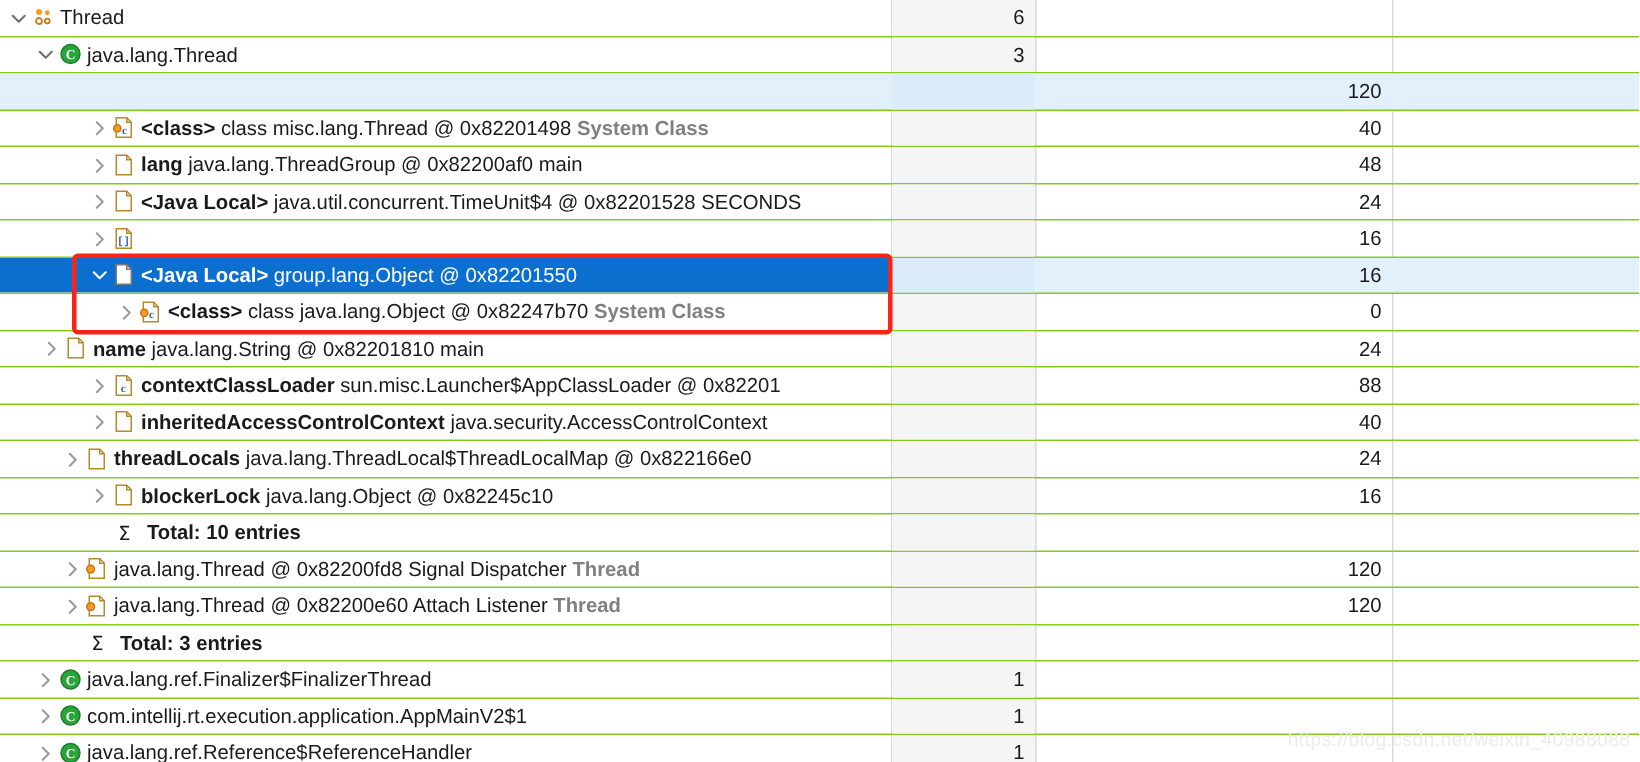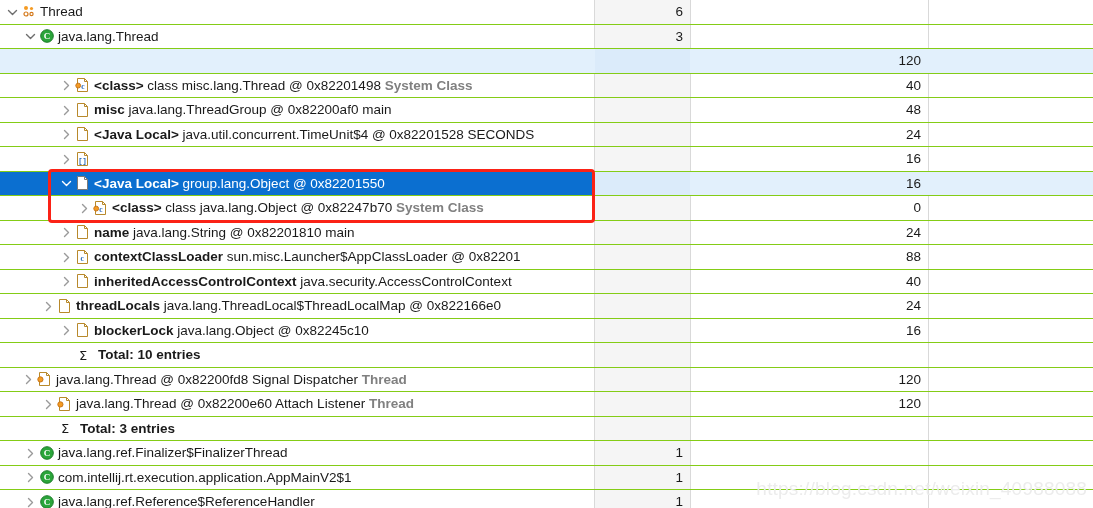--- a/index.html
+++ b/index.html
@@ -159,21 +159,21 @@
     pointer-events: none;
     box-sizing: border-box;
   }
 
   
   .watermark {
     position: absolute;
     right: 6px;
     bottom: 8px;
     color: #ececec;
-    font-size: 19px;
+    font-size: 13px;
     letter-spacing: 0.2px;
     z-index: 4;
     user-select: none;
     white-space: nowrap;
   }
 </style>
 </head>
 <body>
 
 <div id="app">
@@ -263,21 +263,21 @@
               <svg width="11" height="11" viewBox="0 0 11 11">
       <path d="M3.5 1.5 L7.5 5.5 L3.5 9.5" fill="none" stroke="#9a9a9a" stroke-width="1.4" stroke-linecap="round" stroke-linejoin="round"></path>
               </svg>
             </span>
             <span class="ico">
               <svg width="16" height="16" viewBox="0 0 16 16">
                 <path d="M2.5 1.5 h7 l3 3 v10 h-10 z" fill="#ffffff" stroke="#b8892b" stroke-width="1"></path>
    <path d="M9.5 1.5 v3 h3" fill="none" stroke="#b8892b" stroke-width="1"></path>
               </svg>
             </span>
-            <span class="lbl"><span class="b">misc</span><span class="n"> java.lang.ThreadGroup @ 0x82200af0  main</span></span>
+            <span class="lbl"><span class="b">lang</span><span class="n"> java.lang.ThreadGroup @ 0x82200af0  main</span></span>
           </div>
         </div>
         <div class="c-count"></div>
         <div class="c-shallow">48</div>
         <div class="c-retained">128</div>
       </div>
       <div class="row">
         <div class="c-name">
           <div class="inner" style="padding-left: 58px;">
             <span class="twisty">
@@ -359,21 +359,21 @@
             </span>
             <span class="lbl"><span class="b">&lt;class&gt;</span><span class="n"> class java.lang.Object @ 0x82247b70 </span><span class="g">System Class</span></span>
           </div>
         </div>
         <div class="c-count"></div>
         <div class="c-shallow">0</div>
         <div class="c-retained">0</div>
       </div>
       <div class="row">
         <div class="c-name">
-          <div class="inner" style="padding-left: 58px; justify-content: flex-end;">
+          <div class="inner" style="padding-left: 26px; justify-content: flex-end;">
             <span class="twisty">
               <svg width="11" height="11" viewBox="0 0 11 11">
       <path d="M3.5 1.5 L7.5 5.5 L3.5 9.5" fill="none" stroke="#9a9a9a" stroke-width="1.4" stroke-linecap="round" stroke-linejoin="round"></path>
               </svg>
             </span>
             <span class="ico">
               <svg width="16" height="16" viewBox="0 0 16 16">
                 <path d="M2.5 1.5 h7 l3 3 v10 h-10 z" fill="#ffffff" stroke="#b8892b" stroke-width="1"></path>
    <path d="M9.5 1.5 v3 h3" fill="none" stroke="#b8892b" stroke-width="1"></path>
               </svg>
@@ -481,21 +481,21 @@
             </span>
             <span class="lbl"><span class="b">Total: 10 entries</span></span>
           </div>
         </div>
         <div class="c-count"></div>
         <div class="c-shallow"></div>
         <div class="c-retained"></div>
       </div>
       <div class="row">
         <div class="c-name">
-          <div class="inner" style="padding-left: 20px;">
+          <div class="inner" style="padding-left: 40px;">
             <span class="twisty">
               <svg width="11" height="11" viewBox="0 0 11 11">
       <path d="M3.5 1.5 L7.5 5.5 L3.5 9.5" fill="none" stroke="#9a9a9a" stroke-width="1.4" stroke-linecap="round" stroke-linejoin="round"></path>
               </svg>
             </span>
             <span class="ico">
               <svg width="16" height="16" viewBox="0 0 16 16">
         <path d="M2.5 1.5 h7 l3 3 v10 h-10 z" fill="#ffffff" stroke="#b8892b" stroke-width="1"></path>
    <path d="M9.5 1.5 v3 h3" fill="none" stroke="#b8892b" stroke-width="1"></path>
         <circle cx="3.4" cy="8.4" r="2.6" fill="#f59b23" stroke="#c8761a" stroke-width="1"></circle>

